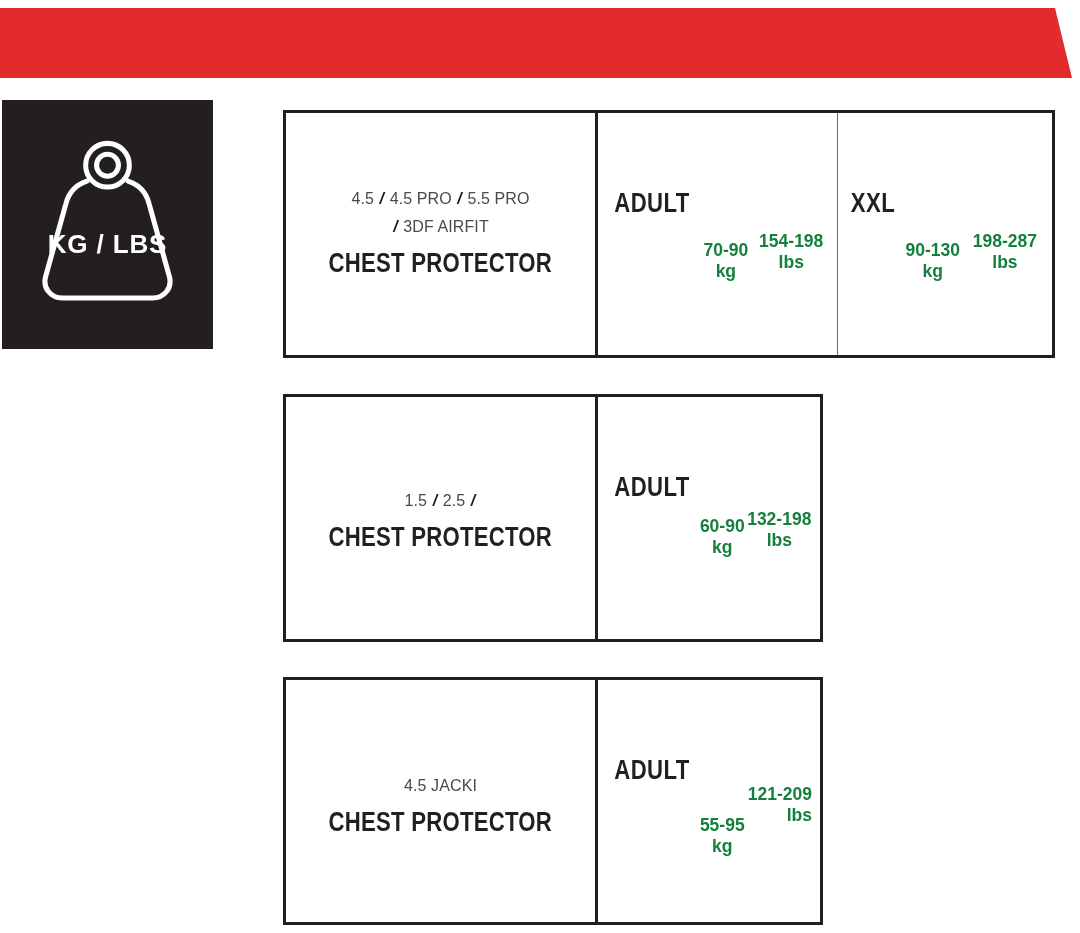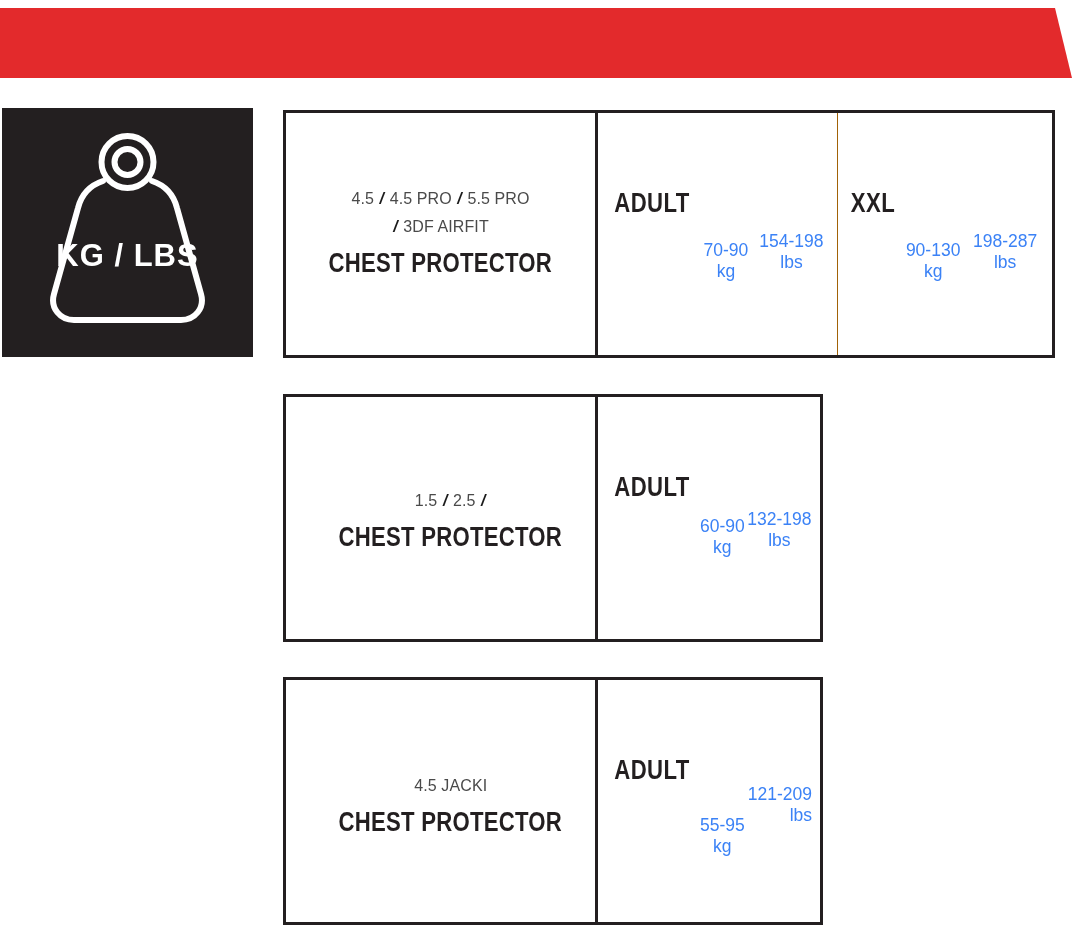--- a/index.html
+++ b/index.html
@@ -44,22 +44,22 @@
     line-height: 1;
     transform: translateY(-50%) scaleX(0.80);
     transform-origin: left center;
     white-space: nowrap;
   }
 
   
   .icon-tile {
     position: absolute;
     left: 2px;
-    top: 108px;
-    width: 251px;
+    top: 100px;
+    width: 211px;
     height: 249px;
     background: #231F20;
   }
 
   .icon-tile svg { display: block; width: 100%; height: 100%; }
 
   
   .tbl {
     position: absolute;
     border: 3px solid #231F20;
@@ -75,21 +75,21 @@
     position: relative;
     display: flex;
     flex-direction: row;
     align-items: center;
     justify-content: center;
     padding: 6px 8px;
     text-align: center;
   }
 
   .cell-model   { flex: 0 0 309px; }
-  #tbl-2 .cell-model, #tbl-3 .cell-model { flex: 0 0 309px; justify-content: flex-end; }
+  #tbl-2 .cell-model, #tbl-3 .cell-model { flex: 0 0 309px; }
 
   .cell-size    { flex: 1 1 auto; }
 
   .div-thick { border-left: 3px solid #231F20; }
   .div-thin  { border-left: 1px solid #a16207; }
 
   
   .model-lines {
     font-size: 16px;
     line-height: 1.78;
@@ -121,22 +121,22 @@
     font-weight: 700;
     font-size: 27px;
     color: #231F20;
     letter-spacing: 0.5px;
     line-height: 1;
     transform: scaleX(0.82);
   }
 
   .size-val {
     font-size: 17.5px;
-    color: #3b82f6;
-    font-weight: 400;
+    color: #15803d;
+    font-weight: 700;
     line-height: 1.2;
   }
 
   #tbl-1 .size-label { margin-top: -62px; }
   #tbl-1 .kg  { margin-top: 54px; }
   #tbl-1 .lbs { margin-top: 36px; }
 
   #tbl-2 .size-label { margin-top: -62px; }
   #tbl-2 .kg  { margin-top: 38px; }
   #tbl-2 .lbs { margin-top: 24px; }

